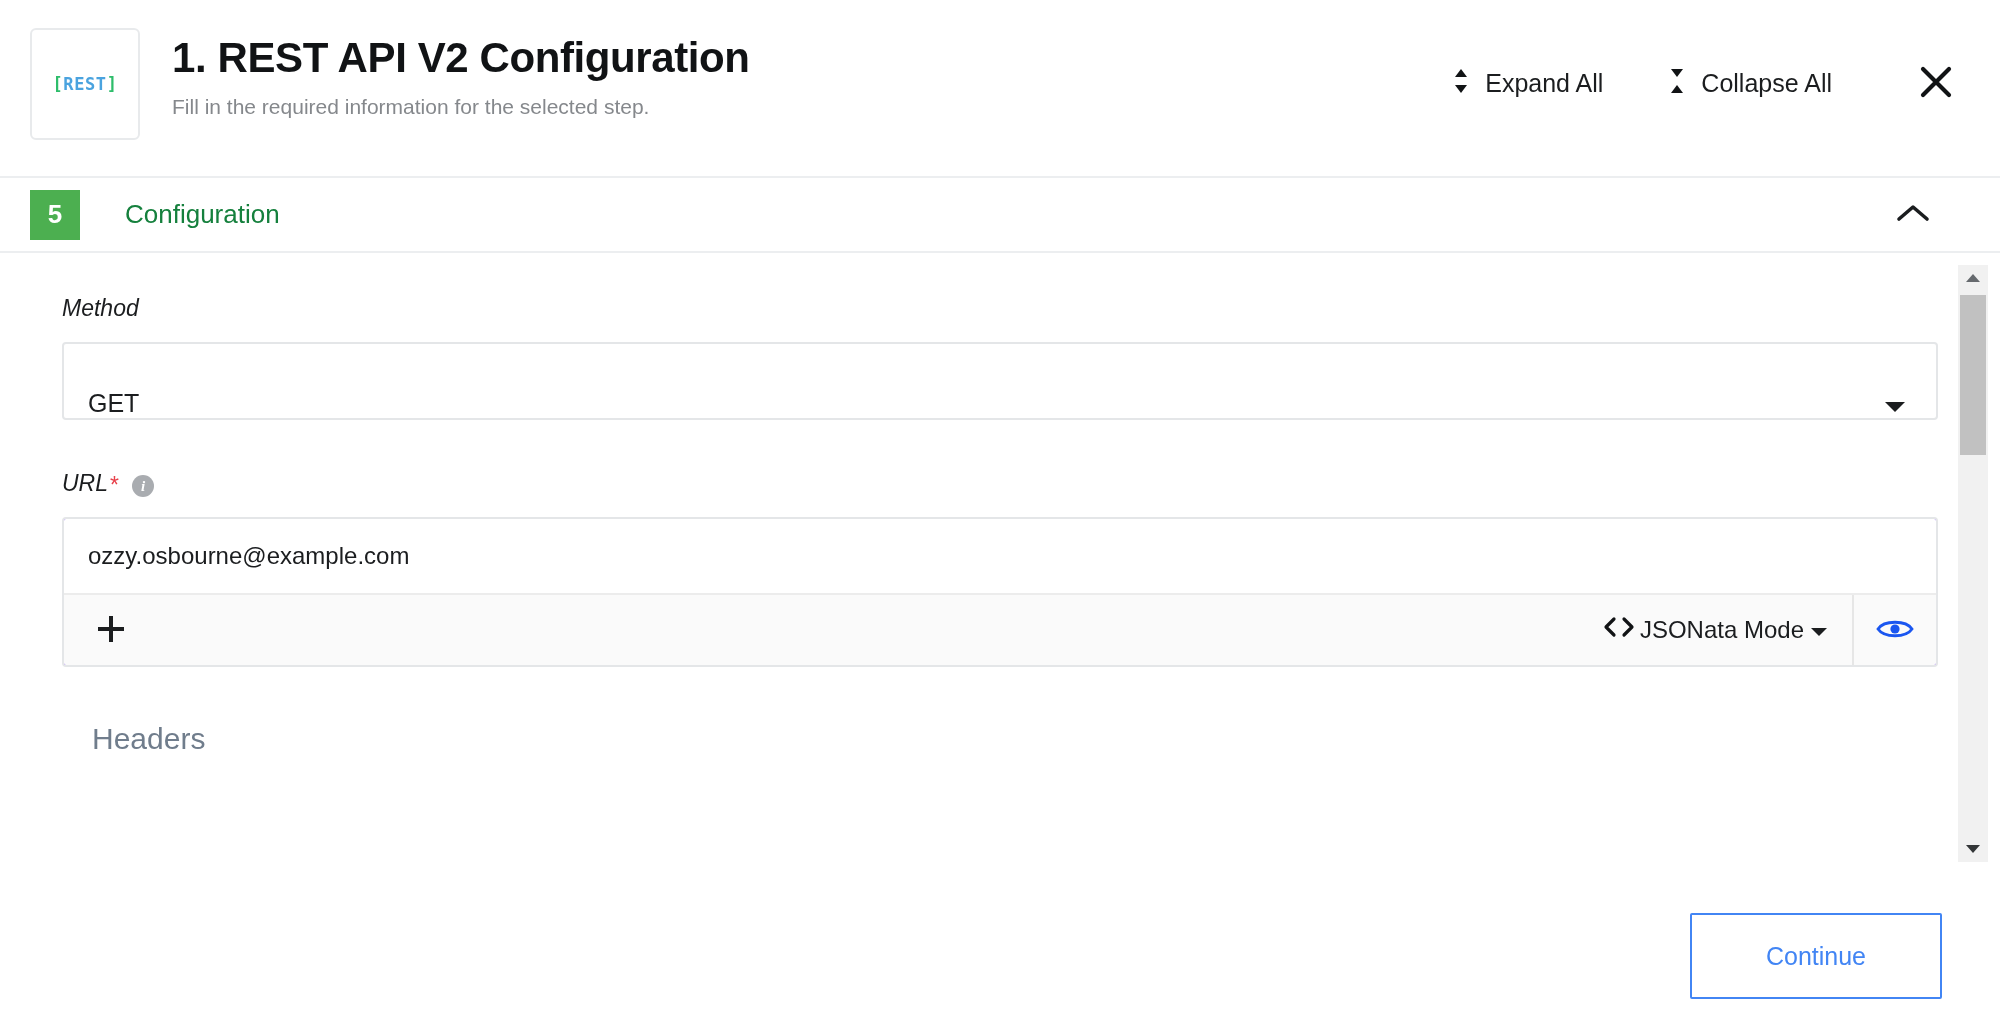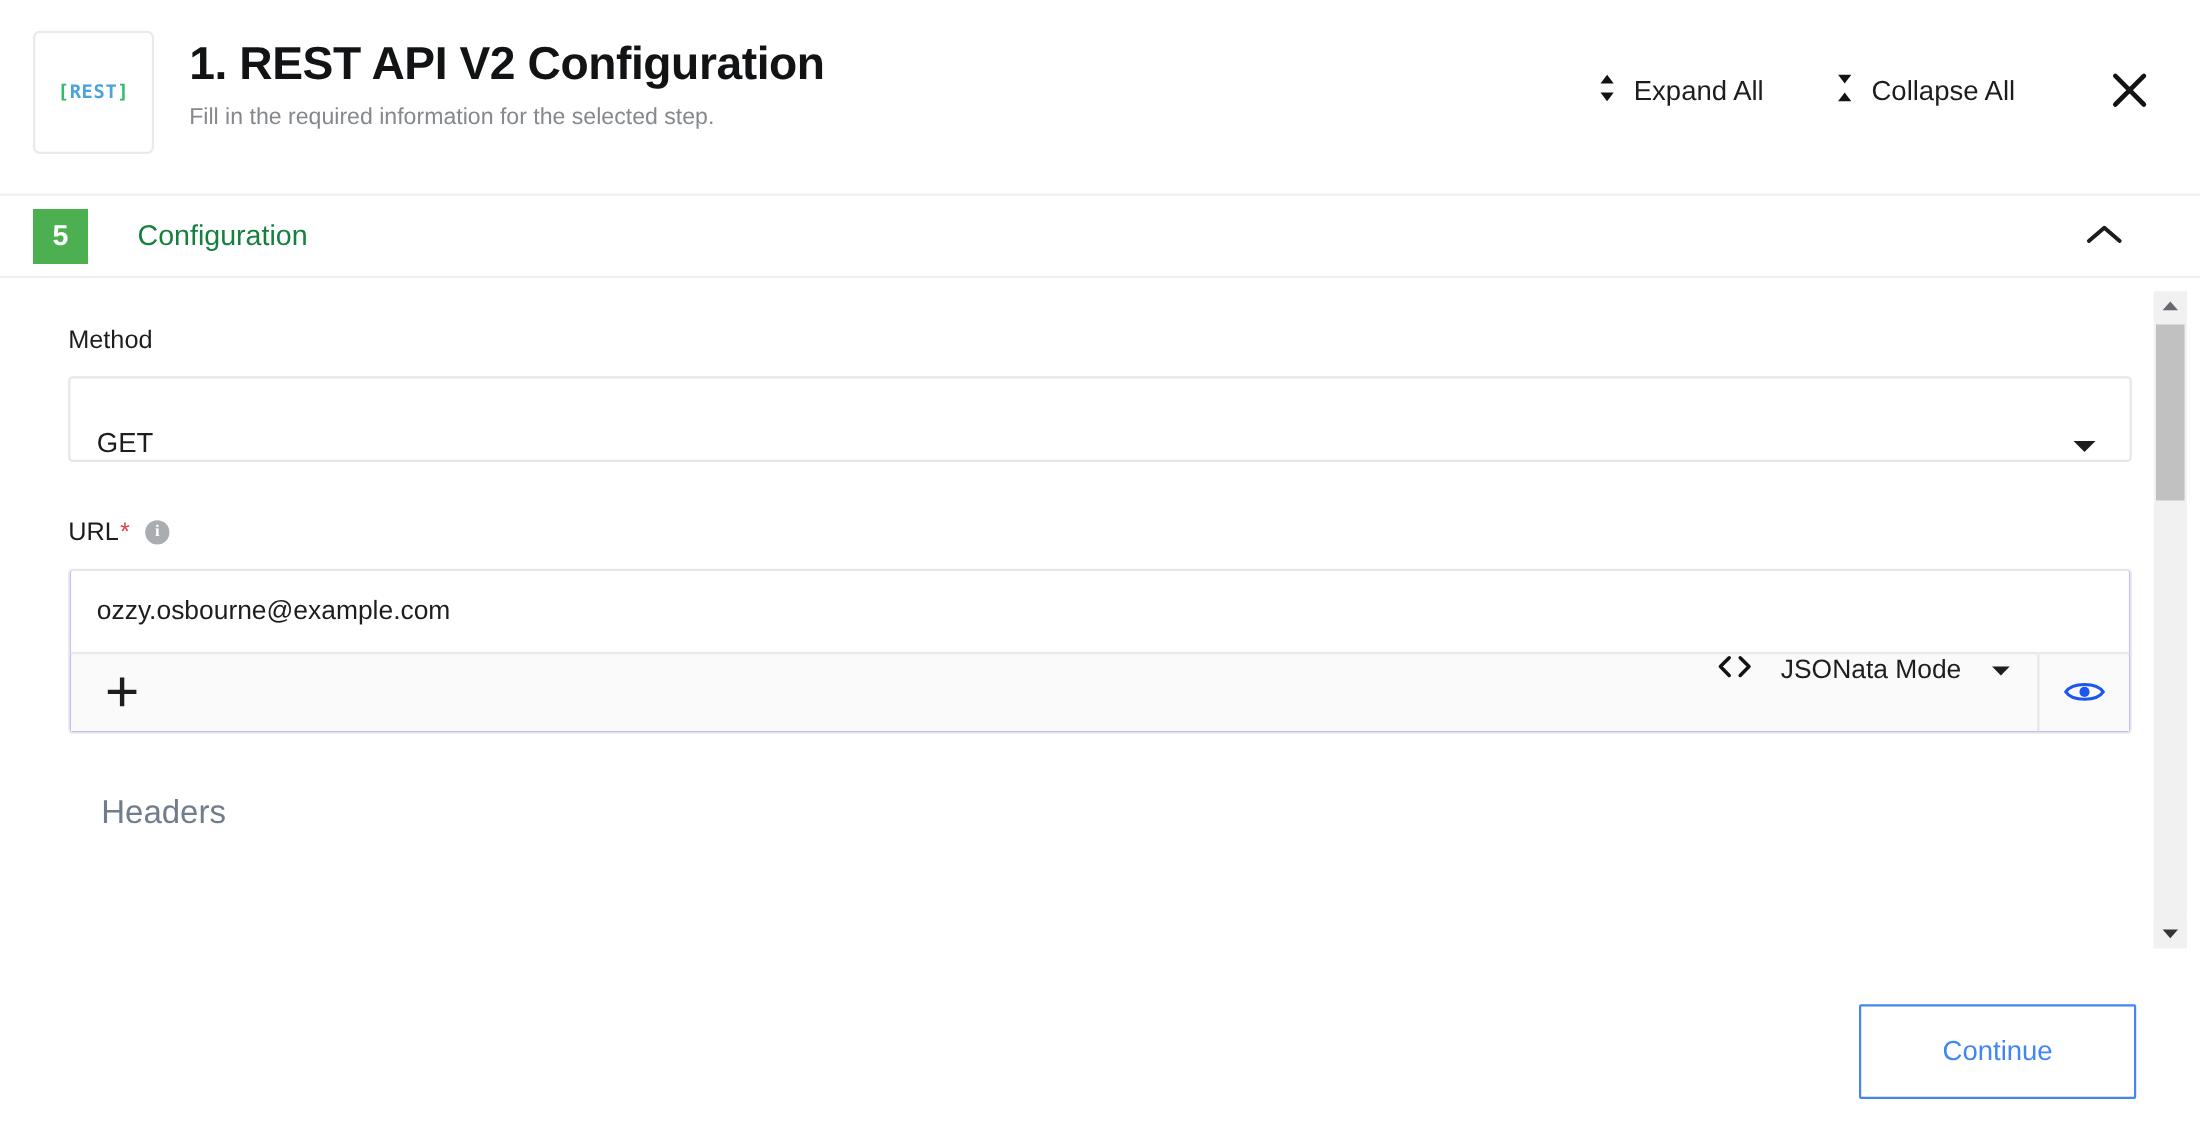--- a/index.html
+++ b/index.html
@@ -154,21 +154,22 @@
     position: absolute;
     left: 0; top: 0; right: 0; bottom: 0;
     padding: 42px 62px 0 62px;
     overflow: hidden;
   }
   .field-label {
     font-size: 23px;
     color: #1b1d1f;
     margin-bottom: 20px;
     display: flex;
-    align-items: center;
+    align-items: flex-end;
+    font-style: italic;
   }
   .req-star { color: #e8404a; font-size: 23px; margin-left: 1px; line-height: 1; }
   .info-icon {
     display: inline-flex;
     align-items: center;
     justify-content: center;
     width: 22px;
     height: 22px;
     border-radius: 50%;
     background: #a9acb0;
@@ -234,21 +235,22 @@
     padding: 6px;
   }
   .toolbar-right {
     margin-left: auto;
     display: flex;
     align-items: center;
     height: 100%;
   }
   .mode-btn {
     display: flex;
-    gap: 25px;
+    align-items: center;
+    gap: 4px;
     background: none;
     border: none;
     cursor: pointer;
     font-family: "Liberation Sans", sans-serif;
     font-size: 24px;
     color: #1b1d1f;
     padding: 0 22px;
     white-space: nowrap;
     height: 100%;
   }

